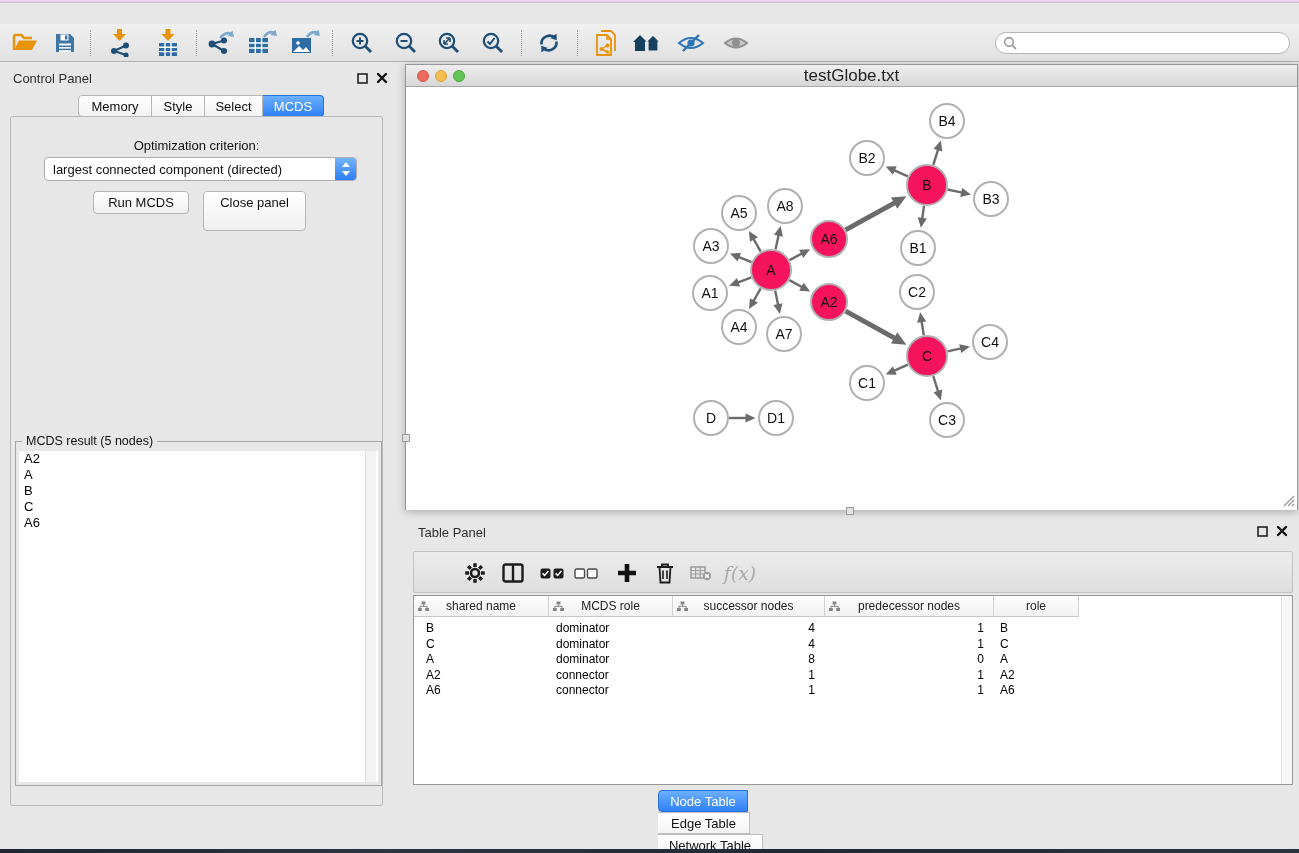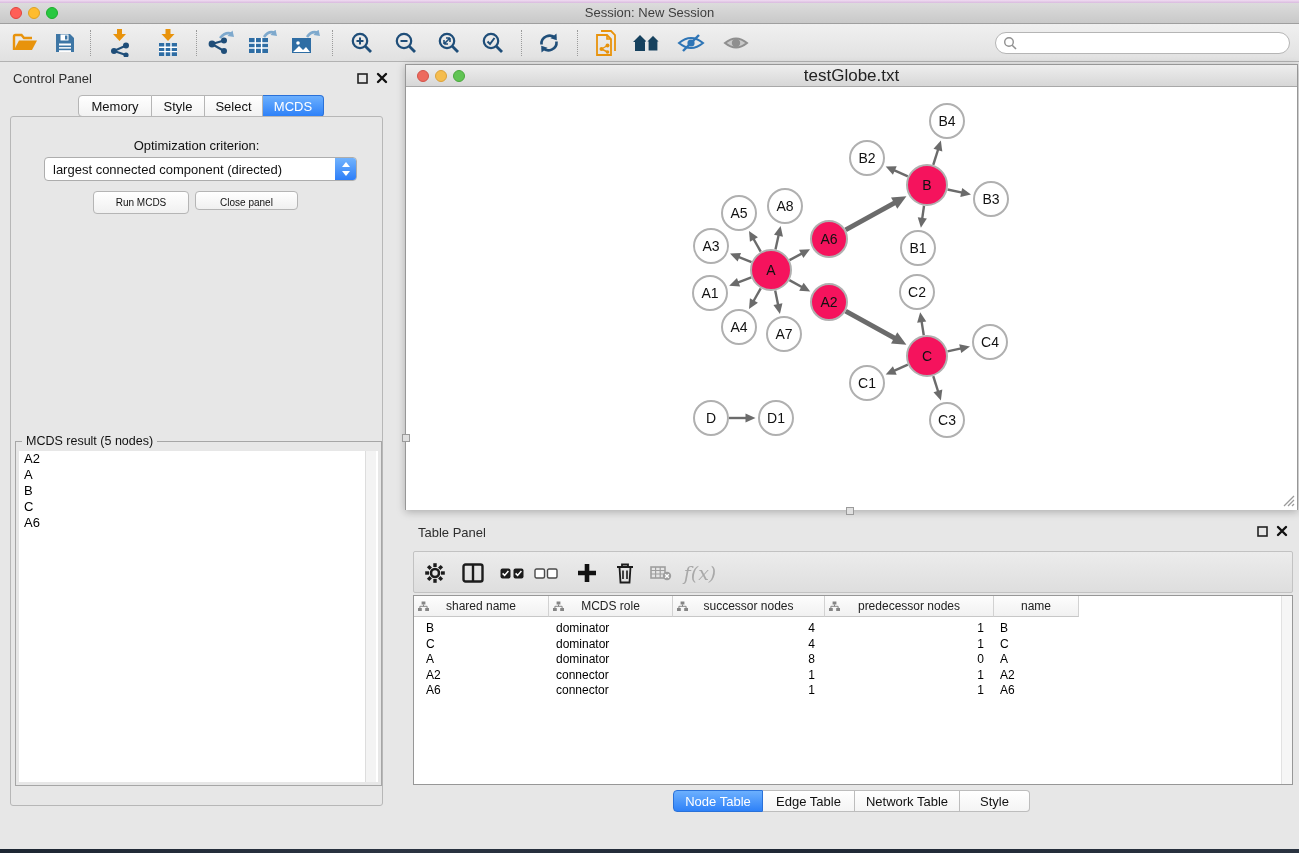--- a/index.html
+++ b/index.html
@@ -49,21 +49,21 @@
     border-color:#2a71d8; color:#fff; }
   .panelbox { border:1px solid #b7b7b7; border-radius:3px; background:#e7e7e7; }
   .optlabel { font-size:13px; color:#111; text-align:center; }
   .dropdown { background:#fff; border:1px solid #adadad; border-radius:4px;
     display:flex; align-items:center; font-size:13px; color:#111; }
   .dropdown .val { flex:1; padding-left:8px; white-space:nowrap; overflow:hidden; }
   .dropdown .step { width:21px; height:100%; border-radius:0 3px 3px 0;
     background:linear-gradient(#72b3fd,#2d7ef8); display:flex; align-items:center;
     justify-content:center; }
   .btn { background:linear-gradient(#ffffff,#f0f0f0); border:1px solid #b5b5b5;
-    border-radius:4px; font-size:10px; color:#111; text-align:center; }
+    border-radius:4px; font-size:13px; color:#111; text-align:center; }
   .groupbox { border:1px solid #a6a6a6; }
   .grouplabel { position:absolute; top:-8px; left:6px; background:#e7e7e7;
     padding:0 4px; font-size:12.5px; color:#111; }
   .listbox { position:absolute; left:3px; right:3px; top:9px; bottom:3px;
     background:#fff; overflow:hidden; }
   .listbox .item { font-size:13px; line-height:16px; padding-left:5px; color:#000; }
   .vtrack { position:absolute; top:0; bottom:0; width:11px;
     background:#f3f3f3; border-left:1px solid #ddd; }
 
   
@@ -79,35 +79,35 @@
     background:#fff; }
   .grip { position:absolute; right:2px; bottom:2px; }
   .edgehandle { position:absolute; width:8px; height:8px; background:#e0e0e0;
     border:1px solid #9b9b9b; }
 
   
   .tp-toolbar { left:413px; top:551px; width:880px; height:42px;
     background:linear-gradient(#ececec,#dedede); border:1px solid #c2c2c2;
     border-radius:2px; }
   .tp-ic { position:absolute; top:7px; width:30px; height:28px;
-    display:flex; align-items:center; justify-content:center; }
+    display:flex; align-items:center; justify-content:center;margin-left:40px; }
   .fx { font-family:"DejaVu Serif", serif; font-style:italic; font-size:19px;
     color:#a9a9a9; }
   .dtable { left:413px; top:595px; width:880px; height:190px; background:#fff;
     border:1px solid #979797; overflow:hidden; }
   .thead { position:absolute; left:0; top:0; height:21px; }
   .thcell { position:absolute; top:0; height:21px;
     background:linear-gradient(#fdfdfd,#f1f1f1); border-right:1px solid #d2d2d2;
     border-bottom:1px solid #c7c7c7; font-size:12px; color:#222;
     display:flex; align-items:center; justify-content:center; }
   .thcell .sorticon { position:absolute; left:4px; top:5px; }
   .trow { position:absolute; left:0; height:15.5px; width:665px; }
   .tcell { position:absolute; top:0; height:15.5px; font-size:12px; color:#000;
     line-height:15.5px; white-space:nowrap; }
-  .bt-tabs { position:absolute; left:673px; top:790px; height:24px; display:flex; }
+  .bt-tabs { position:absolute; left:658px; top:790px; height:24px; display:flex;flex-direction:column; }
   .btab { height:22px; line-height:21px; text-align:center; font-size:13px;
     background:linear-gradient(#ffffff,#f4f4f4); border:1px solid #bdbdbd;
     border-left:none; color:#111; }
   .btab:first-child { border-left:1px solid #bdbdbd; border-radius:4px 0 0 4px; }
   .btab:last-child { border-radius:0 4px 4px 0; }
   .btab.active { background:linear-gradient(#6cb0fe,#2e81f8);
     border-color:#2a71d8; color:#fff; }
 
   
   .statusbar { left:0; top:818px; width:1299px; height:31px; background:#ededed;
@@ -123,26 +123,20 @@
 
   svg { display:block; }
 </style>
 </head>
 <body>
 
 <div id="app">
 
   <div class="abs wall-top"></div>
 
-  <div class="abs titlebar">
-    <span class="tl r" style="left:10px"></span>
-    <span class="tl y" style="left:28px"></span>
-    <span class="tl g" style="left:46px"></span>
-    <div class="title">Session: New Session</div>
-  </div>
 
   <div class="abs toolbar">
     <div class="tbtn" style="left:8px">
       <svg width="26" height="22" viewBox="0 0 26 22">
           <path d="M2 18 V4.5 Q2 3 3.5 3 H9.5 L12 6 H20" fill="none" stroke="#e8930c" stroke-width="2.4"></path>
           <path d="M2 18 L7 8.5 H25 L20 18 Z" fill="#e8930c"></path>
         </svg>
     </div>
     <div class="tbtn" style="left:48px">
       <svg width="22" height="22" viewBox="0 0 22 22">
@@ -301,21 +295,21 @@
       <span class="val">largest connected component (directed)</span>
       <span class="step">
         <svg width="10" height="16" viewBox="0 0 10 16">
             <path d="M5 1 L9 6 H1 Z" fill="#fff"></path>
             <path d="M5 15 L1 10 H9 Z" fill="#fff"></path>
           </svg>
       </span>
     </div>
     <div class="abs optlabel" style="left:0; top:21px; width:371px">Optimization criterion:</div>
     <div class="abs btn" style="left:82px; top:74px; width:96px; height:23px; line-height:22px">Run MCDS</div>
-    <div class="abs btn" style="left:184px; top:74px; width:103px; height:19px; line-height:22px">Close panel</div>
+    <div class="abs btn" style="left:192px; top:74px; width:103px; height:40px; line-height:22px">Close panel</div>
 
     <div class="abs groupbox" style="left:4px; top:324px; width:367px; height:345px">
       <span class="grouplabel">MCDS result (5 nodes)</span>
       <div class="listbox" id="mcds-list">
         <div class="vtrack" style="right:2px"></div>
       <div class="item">A2</div>
           <div class="item">A</div>
           <div class="item">B</div>
           <div class="item">C</div>
           <div class="item">A6</div>
@@ -529,21 +523,21 @@
         <div class="thcell" style="left: 411px; width: 169px;">
           <svg class="sorticon" width="11" height="11" viewBox="0 0 11 11">
             <rect x="3.6" y="0.5" width="3.8" height="3" fill="#858585"></rect>
             <path d="M5.5 3.5 V5.3 M1.9 7 V5.3 H9.1 V7" fill="none" stroke="#858585" stroke-width="1"></path>
             <rect x="0" y="7" width="3.8" height="3" fill="#858585"></rect>
             <rect x="7.2" y="7" width="3.8" height="3" fill="#858585"></rect>
           </svg>
           <span>predecessor nodes</span>
         </div>
         <div class="thcell" style="left: 580px; width: 85px;">
-          <span>name</span>
+          <span>role</span>
         </div>
       </div>
     <div id="table-body">
         <div class="trow" style="top: 25px;">
           <div class="tcell" style="left: 0px; width: 135px; text-align: left; padding: 0px 0px 0px 12px;">B</div>
           <div class="tcell" style="left: 135px; width: 124px; text-align: left; padding: 0px 0px 0px 7px;">dominator</div>
           <div class="tcell" style="left: 259px; width: 152px; text-align: right; padding: 0px 10px 0px 0px;">4</div>
           <div class="tcell" style="left: 411px; width: 169px; text-align: right; padding: 0px 10px 0px 0px;">1</div>
           <div class="tcell" style="left: 580px; width: 85px; text-align: left; padding: 0px 0px 0px 6px;">B</div>
         </div>

